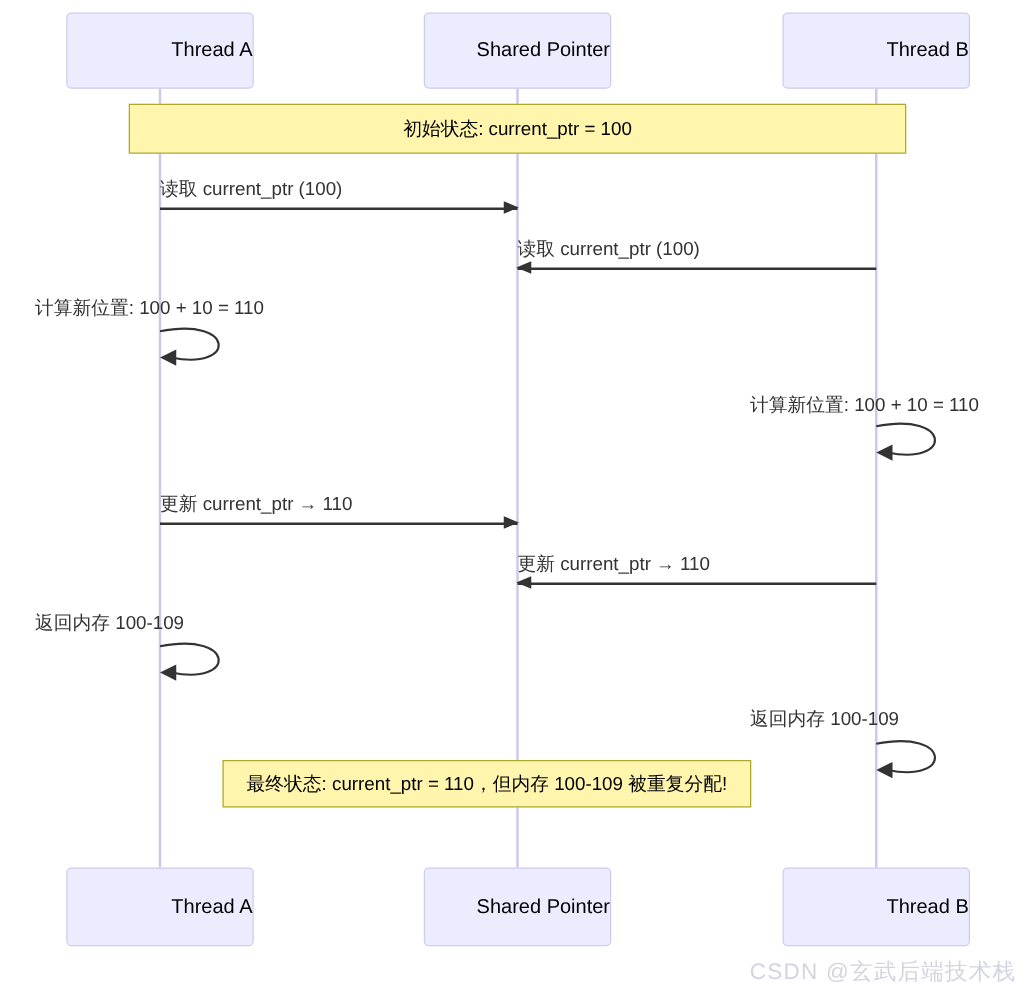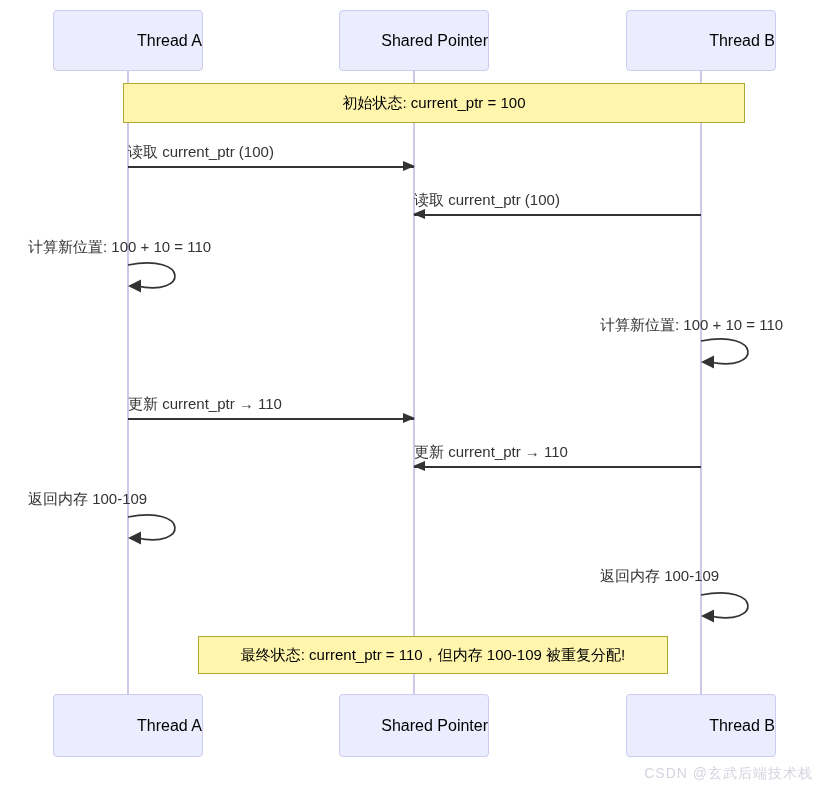--- a/index.html
+++ b/index.html
@@ -26,42 +26,42 @@
   .actor{
     position:absolute;width:150px;height:61px;
     background:var(--actor-fill);border:1px solid var(--actor-border);
     border-radius:4px;display:flex;align-items:center;justify-content:flex-end;
     font-size:16px;color:#000;box-sizing:border-box;
   }
   .actor.bottom{height:63px;}
   .note{
     position:absolute;background:var(--note-fill);border:1.5px solid var(--note-border);
     display:flex;align-items:center;justify-content:center;
-    font-size:15px;color:#000;box-sizing:border-box;margin-left:20px;
+    font-size:15px;color:#000;box-sizing:border-box;
   }
   .msg-label{
     position:absolute;height:20px;line-height:20px;text-align:left;
     font-size:15px;color:var(--message);white-space:nowrap;
   }
   .arrow{
     position:absolute;height:0;border-top:2px solid var(--message);
   }
   .arrow .head-r{
     position:absolute;right:-1px;top:-7px;width:0;height:0;
     border-left:12px solid var(--message);
     border-top:5.5px solid transparent;border-bottom:5.5px solid transparent;
   }
   .arrow .head-l{
     position:absolute;left:-1px;top:-7px;width:0;height:0;
     border-right:12px solid var(--message);
     border-top:5.5px solid transparent;border-bottom:5.5px solid transparent;
   }
   .selfloop{position:absolute;overflow:visible;}
   .watermark{
-    position:absolute;right:8px;top:765px;font-size:14px;
+    position:absolute;right:8px;top:765px;font-size:18px;
     color:var(--watermark);letter-spacing:1px;white-space:nowrap;
   }
 </style>
 </head>
 <body>
 
 <div class="diagram">
 
   <div class="lifeline" style="left:127px"></div>
   <div class="lifeline" style="left:413px"></div>
@@ -118,21 +118,21 @@
     <path d="M1,11 C62,-1 62,43 10,32" fill="none" stroke="#333333" stroke-width="1.7"></path>
     <polygon points="1,32 14,25.5 14,38.5" fill="#333333"></polygon>
   </svg>
 
   <div class="msg-label" style="left:600px;top:566px;width:200px">返回内存 100-109</div>
   <svg class="selfloop" style="left:700px;top:584px" width="56" height="46" viewBox="0 0 56 46">
     <path d="M1,11 C62,-1 62,43 10,32" fill="none" stroke="#333333" stroke-width="1.7"></path>
     <polygon points="1,32 14,25.5 14,38.5" fill="#333333"></polygon>
   </svg>
 
-  <div class="note" style="left:178px;top:636px;width:470px;height:38px">
+  <div class="note" style="left:178px;top:608px;width:423px;height:38px">
     <span>最终状态: current_ptr = 110，但内存 100-109 被重复分配!</span>
   </div>
 
   <div class="actor bottom" style="left:53px;top:694px">
     <span>Thread A</span>
   </div>
   <div class="actor bottom" style="left:339px;top:694px">
     <span>Shared Pointer</span>
   </div>
   <div class="actor bottom" style="left:626px;top:694px">

